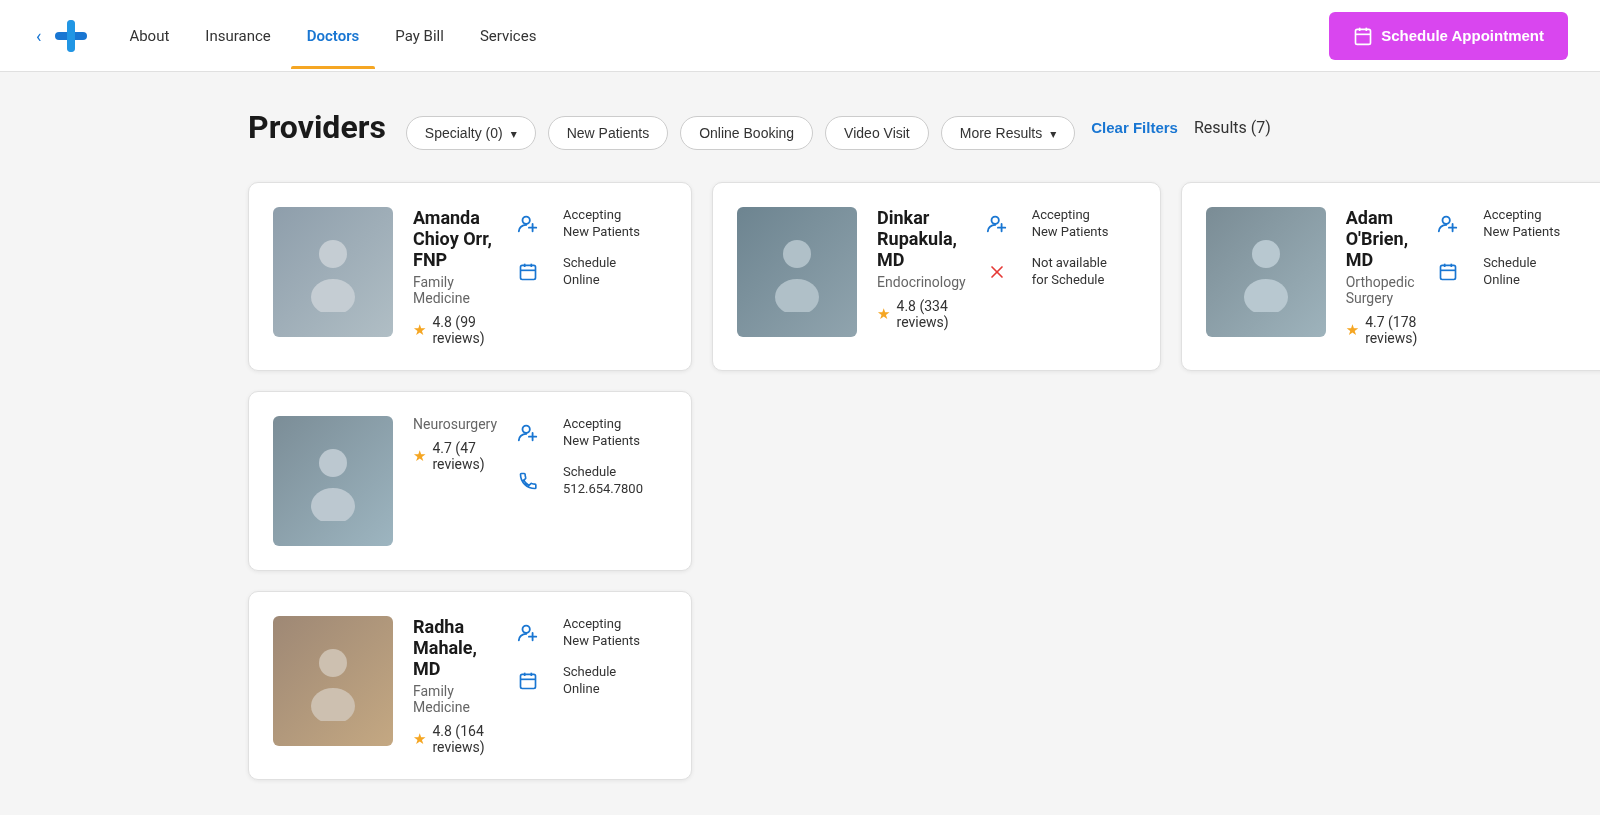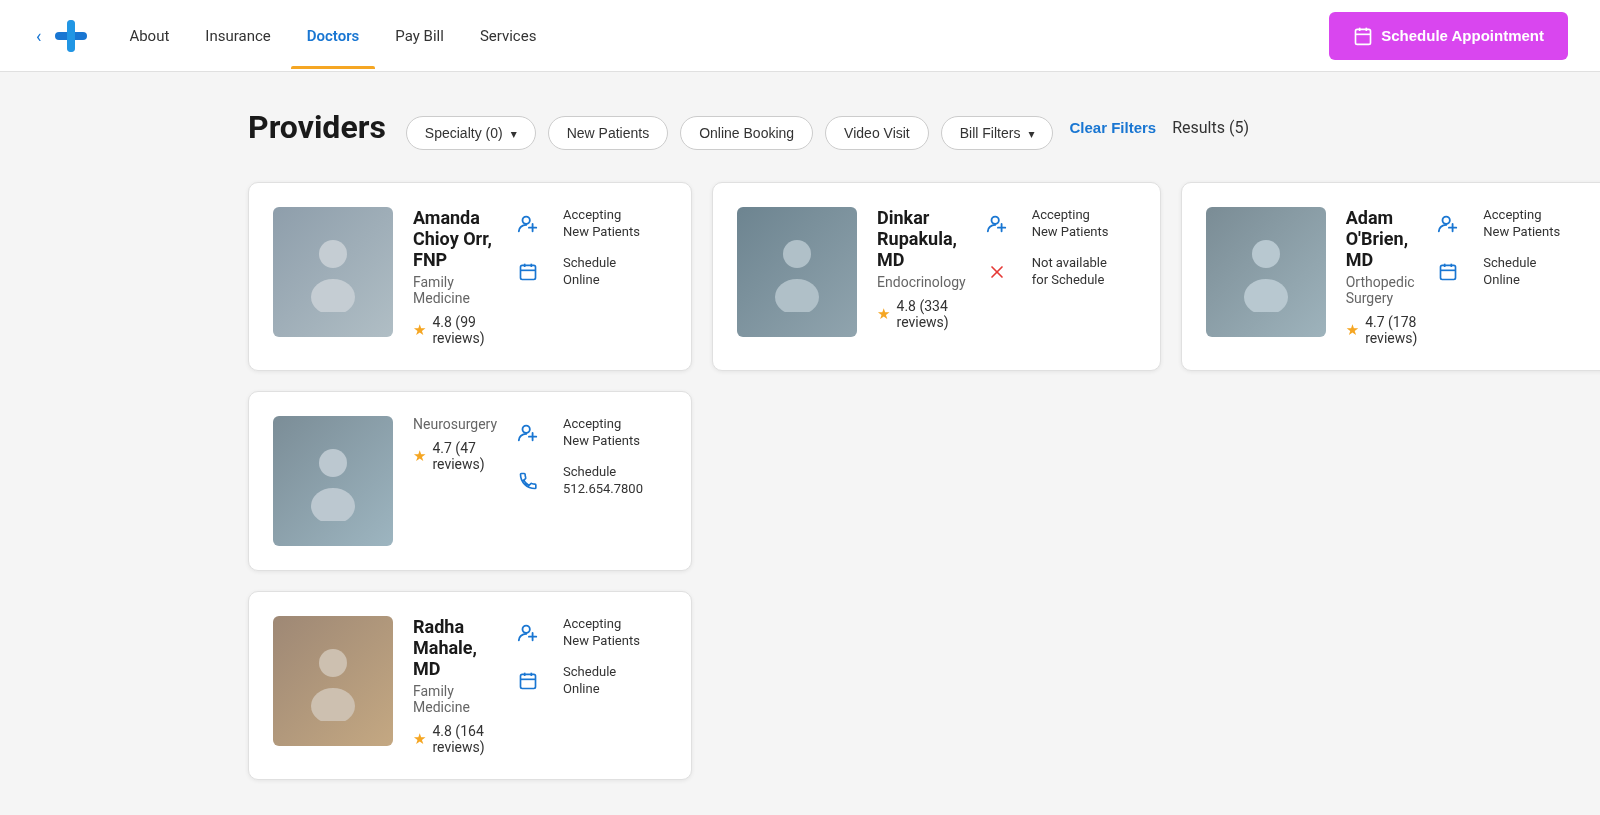--- a/index.html
+++ b/index.html
@@ -253,25 +253,25 @@
     <button class="filter-btn">
       <span>New Patients</span>
     </button>
     <button class="filter-btn">
       <span>Online Booking</span>
     </button>
     <button class="filter-btn">
       <span>Video Visit</span>
     </button>
     <button class="filter-btn">
-      <span>Bill Filters</span>
+      <span>More Results</span>
       <span class="chevron"></span>
     </button>
     <button class="clear-filters">Clear Filters</button>
-    <span class="results-count">Results (5)</span>
+    <span class="results-count">Results (7)</span>
   </div>
 
   <div class="providers-grid" id="providers-grid">
 
   <div class="provider-card">
         <div class="provider-photo-placeholder" style="background: linear-gradient(135deg, rgb(142, 158, 171), rgb(176, 190, 197));">
           <svg width="60" height="80" viewBox="0 0 60 80" fill="none">
     <circle cx="30" cy="22" r="14" fill="#c5cdd3"></circle>
     <ellipse cx="30" cy="65" rx="22" ry="18" fill="#c5cdd3"></ellipse>
   </svg>

